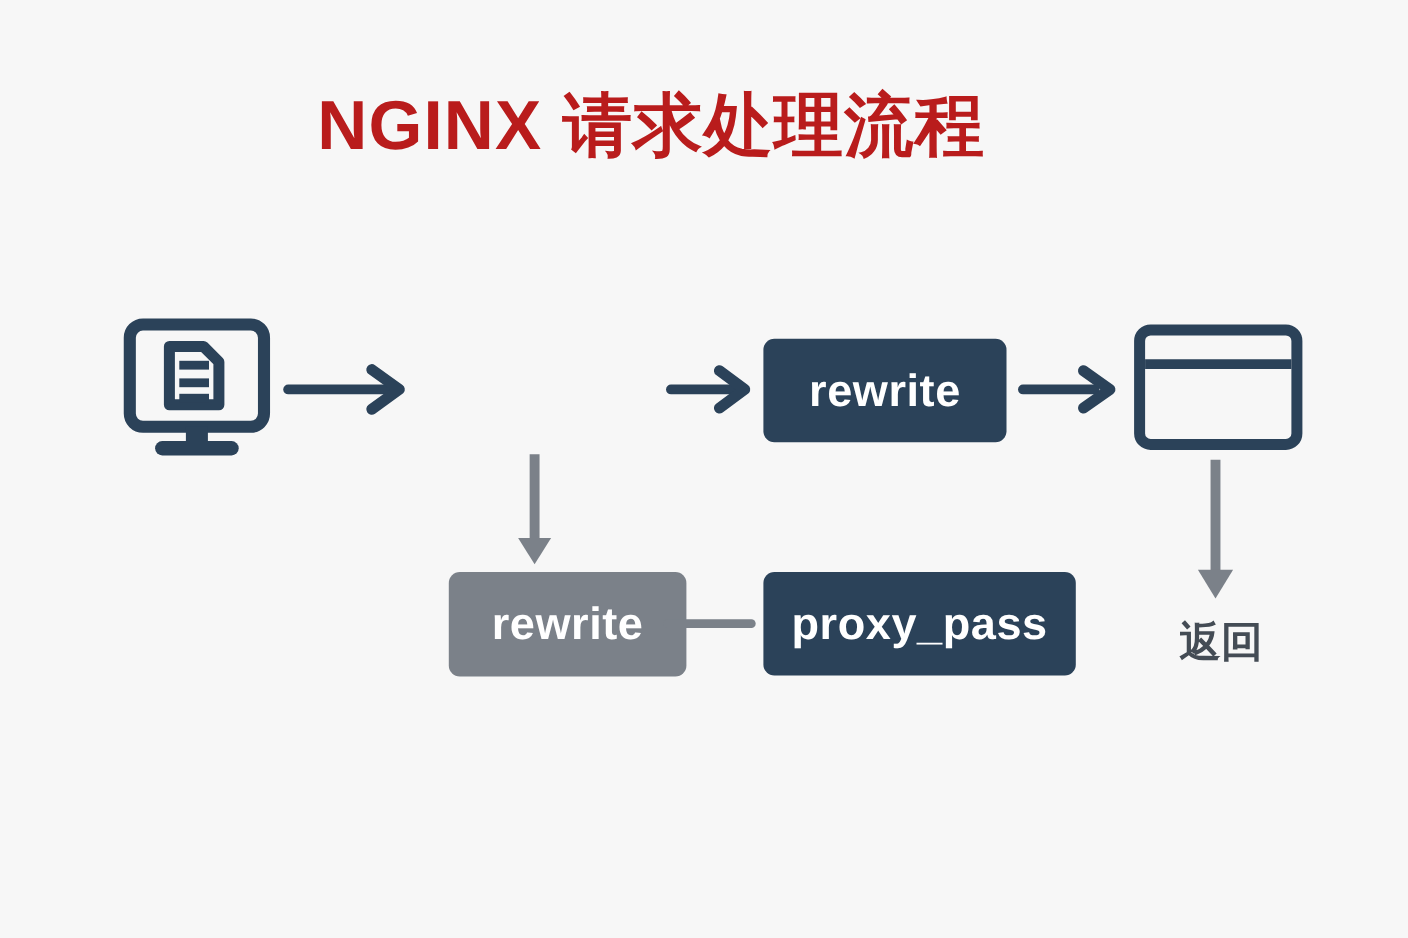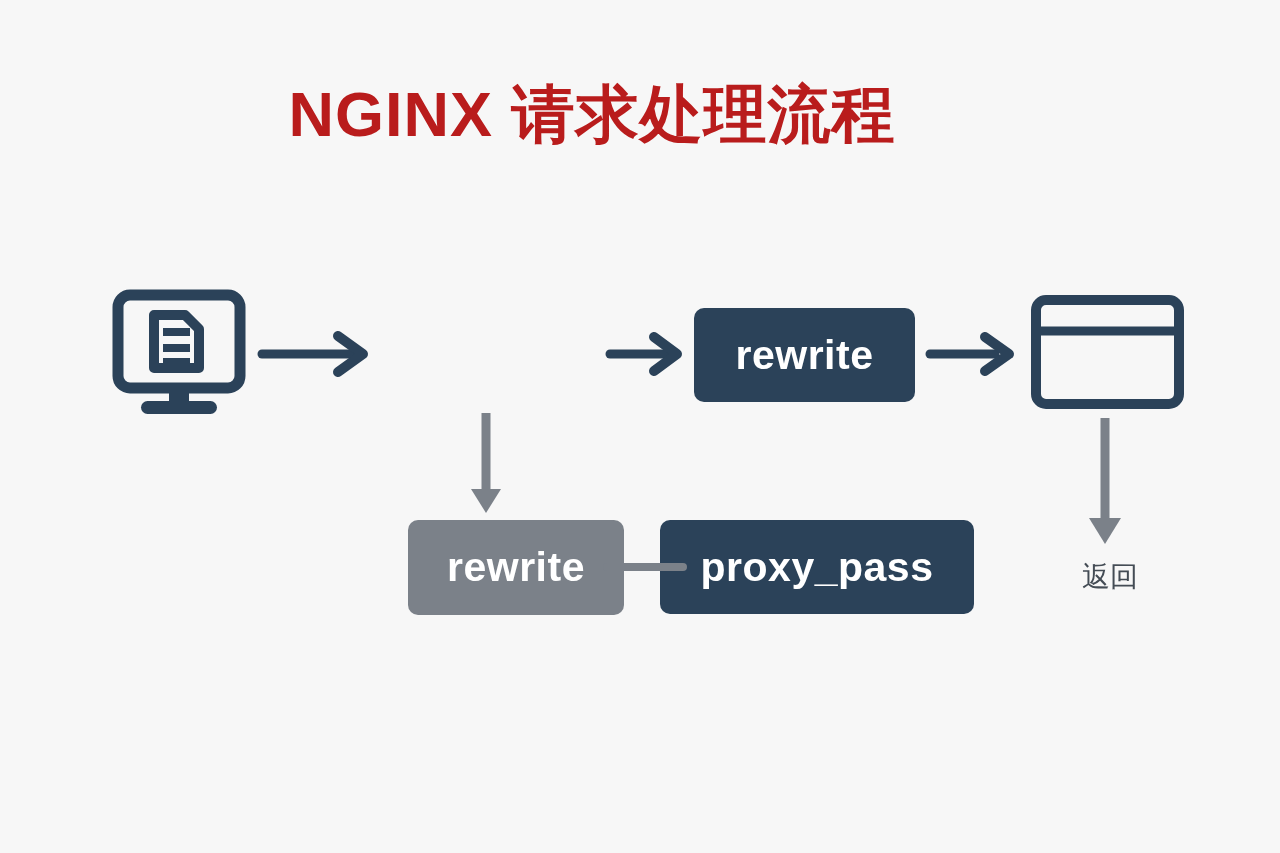--- a/index.html
+++ b/index.html
@@ -63,43 +63,43 @@
     width: 221px; height: 94px;
     font-size: 41px;
   }
   #node-rewrite {
     left: 379px; top: 520px;
     width: 216px; height: 95px;
     font-size: 41px;
     margin-left: 29px;
   }
   #node-proxy-pass {
-    left: 660px; top: 520px;
-    width: 314px; height: 94px;
+    left: 694px; top: 520px;
+    width: 284px; height: 94px;
     font-size: 41px;
   }
 
   
   #overlay {
     position: absolute;
     left: 0; top: 0;
     width: 1280px;
     height: 853px;
     pointer-events: none;
   }
 
   
   #return-label {
     position: absolute;
     left: 1030px;
     top: 558px;
     width: 160px;
     text-align: center;
-    font-size: 28px;
-    font-weight: normal;
+    font-size: 38px;
+    font-weight: bold;
     color: #444c55;
     white-space: nowrap;
   }
 </style>
 </head>
 <body>
 
 <div id="canvas">
 
   <div id="diagram-title">NGINX 请求处理流程</div>

